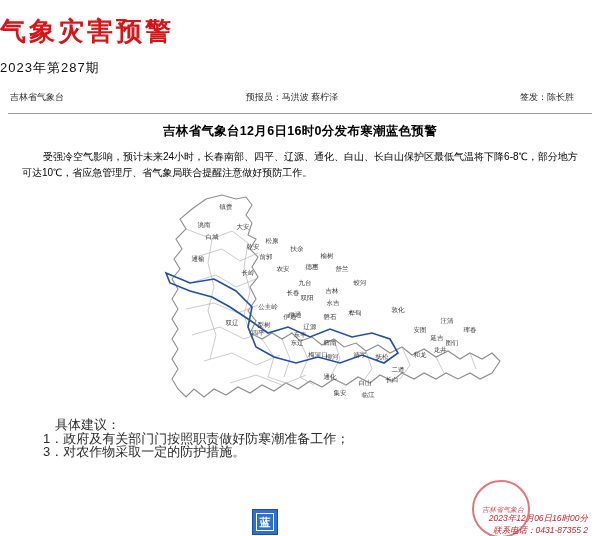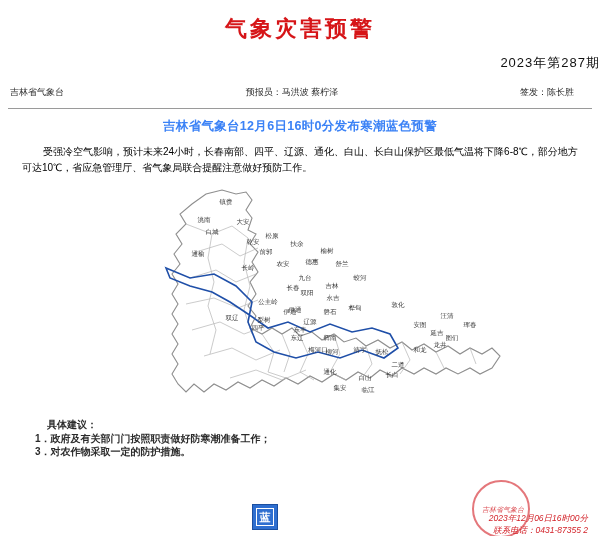--- a/index.html
+++ b/index.html
@@ -16,30 +16,30 @@
     position: relative;
   }
   .page {
     position: relative;
     width: 600px;
     height: 536px;
     box-sizing: border-box;
     padding: 0;
   }
   .title {
-    text-align: center;
+    text-align: left;
     color: #d61518;
     font-weight: bold;
-    font-size: 22px;
+    font-size: 26px;
     letter-spacing: 3px;
     margin-top: 14px;
     font-family: "Liberation Serif", serif;
   }
   .issue-line {
-    text-align: right;
+    text-align: left;
     font-size: 13px;
     margin-top: 10px;
     color: #111;
     letter-spacing: 1px;
   }
   .meta-row {
     position: relative;
     height: 22px;
     margin-top: 12px;
     font-size: 9px;
@@ -70,47 +70,46 @@
   }
   .divider {
     border-bottom: 1px solid #9a9a9a;
     margin: 2px 8px 0 8px;
   }
   .headline {
     text-align: center;
     font-weight: bold;
     font-size: 12.5px;
     margin-top: 9px;
-    color: #3b82f6;
+    color: #000000;
     letter-spacing: 0.3px;
   }
   .body-text {
     margin: 9px 22px 0 22px;
     font-size: 10px;
     line-height: 16px;
     text-indent: 21px;
     color: #000;
   }
   .map-wrap {
     position: relative;
     width: 600px;
     height: 268px;
     margin-top: 6px;
   }
   .map-wrap svg {
     display: block;
   }
   .advice {
     position: absolute;
-    left: 35px;
+    left: 43px;
     top: 404px;
-    font-size: 10px;
+    font-size: 13px;
     line-height: 13px;
     color: #2b2b2b;
-    font-weight: bold;
   }
   .advice .adv-title {
     margin-left: 12px;
     margin-bottom: 1px;
   }
   .stamp {
     position: absolute;
     right: 12px;
     bottom: 14px;
     text-align: right;

